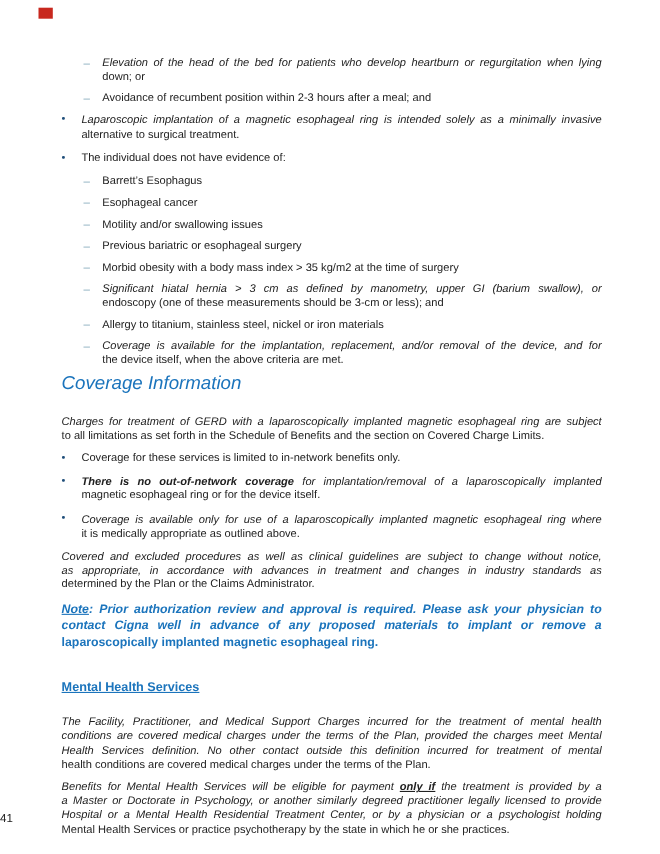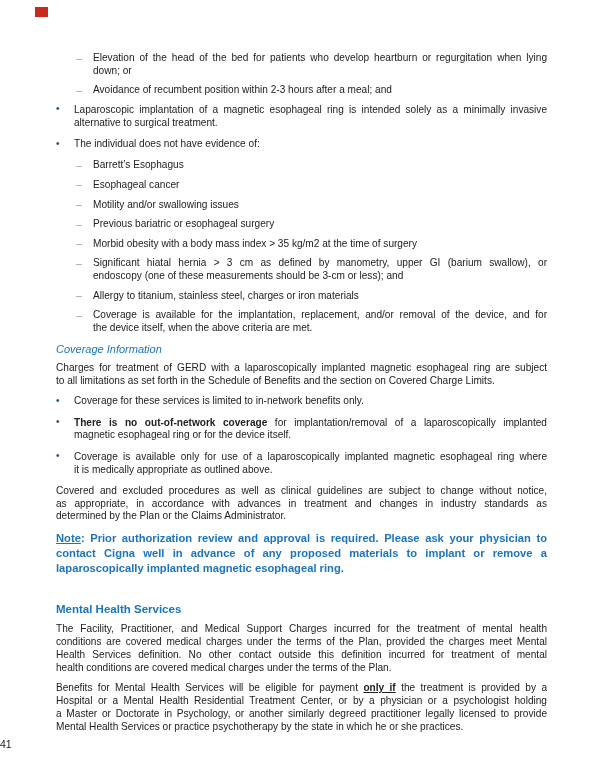--- a/index.html
+++ b/index.html
@@ -3,30 +3,30 @@
 <meta charset="utf-8">
 <style>
   html,body{margin:0;padding:0;background:#fff;}
   .page{
     position:relative;width:600px;height:776px;background:#ffffff;overflow:hidden;
     font-family:"Liberation Sans","DejaVu Sans",sans-serif;color:#212121;
   }
   .red-marker{position:absolute;left:35px;top:7px;width:13px;height:10px;}
   .content{position:absolute;left:56px;top:52px;width:491px;font-size:10.1px;line-height:12.8px;}
   .line{text-align:left;}
-  .jl{text-align:justify;text-align-last:justify;}
+  .jl{text-align:justify;text-align-last:justify;font-style:italic;}
   .paragraph{margin:0 0 8px 0;}
   .bullet-list{margin:0;}
   .bullet-item{position:relative;padding-left:18px;margin:0 0 8.5px 0;}
   .bullet-item .marker{position:absolute;left:0;top:-0.5px;color:#1f4e79;font-size:10px;}
   .sub-list{margin:0;}
   .sub-item{position:relative;padding-left:37px;margin:0 0 6.8px 0;}
   .sub-item .marker{position:absolute;left:20px;top:-0.5px;color:#7fa6b8;font-size:10.5px;}
-  .heading-italic{font-style:italic;font-size:11px;line-height:14px;margin:2px 0 6px 0;}
-  .heading-bold{font-weight:bold;font-size:11.5px;line-height:14px;margin:2px 0 7px 0;}
+  .heading-italic{font-style:italic;font-size:17px;line-height:14px;margin:2px 0 22px 0;}
+  .heading-bold{font-weight:bold;font-size:11.5px;line-height:14px;margin:2px 0 19px 0;text-decoration:underline;}
   .note{font-weight:bold;font-size:11.2px;line-height:15px;margin:2px 0 26px 0;}
   .page-number{position:absolute;left:0;top:738px;width:100%;text-align:left;
     font-size:10.5px;color:#212121;}
   b{font-weight:bold;}
 </style>
 </head>
 <body>
 
 <div class="page">
   <div class="red-marker" style="background: rgb(200, 40, 30);"></div>
@@ -74,21 +74,21 @@
           <span class="marker" style="color: rgb(127, 166, 184);">–</span>
           <div class="line">Morbid obesity with a body mass index &gt; 35 kg/m2 at the time of surgery</div>
         </div>
         <div class="sub-item">
           <span class="marker" style="color: rgb(127, 166, 184);">–</span>
           <div class="line jl">Significant hiatal hernia &gt; 3 cm as defined by manometry, upper GI (barium swallow), or</div>
           <div class="line">endoscopy (one of these measurements should be 3-cm or less); and</div>
         </div>
         <div class="sub-item">
           <span class="marker" style="color: rgb(127, 166, 184);">–</span>
-          <div class="line">Allergy to titanium, stainless steel, charges or iron materials</div>
+          <div class="line">Allergy to titanium, stainless steel, nickel or iron materials</div>
         </div>
         <div class="sub-item">
           <span class="marker" style="color: rgb(127, 166, 184);">–</span>
           <div class="line jl">Coverage is available for the implantation, replacement, and/or removal of the device, and for</div>
           <div class="line">the device itself, when the above criteria are met.</div>
         </div>
       </div>
       <div class="heading-italic" style="color: rgb(27, 116, 188);">Coverage Information</div>
       <div class="paragraph">
         <div class="line jl">Charges for treatment of GERD with a laparoscopically implanted magnetic esophageal ring are subject</div>
@@ -122,19 +122,19 @@
       </div>
       <div class="heading-bold" style="color: rgb(27, 116, 188);">Mental Health Services</div>
       <div class="paragraph">
         <div class="line jl">The Facility, Practitioner, and Medical Support Charges incurred for the treatment of mental health</div>
         <div class="line jl">conditions are covered medical charges under the terms of the Plan, provided the charges meet Mental</div>
         <div class="line jl">Health Services definition. No other contact outside this definition incurred for treatment of mental</div>
         <div class="line">health conditions are covered medical charges under the terms of the Plan.</div>
       </div>
       <div class="paragraph">
         <div class="line jl">Benefits for Mental Health Services will be eligible for payment <b><u>only if</u></b> the treatment is provided by a</div>
+        <div class="line jl">a Master or Doctorate in Psychology, or another similarly degreed practitioner legally licensed to provide</div>
         <div class="line jl">Hospital or a Mental Health Residential Treatment Center, or by a physician or a psychologist holding</div>
-        <div class="line jl">a Master or Doctorate in Psychology, or another similarly degreed practitioner legally licensed to provide</div>
         <div class="line">Mental Health Services or practice psychotherapy by the state in which he or she practices.</div>
       </div>
     </div>
   <div class="page-number">41</div>
 </div>
 
 </body></html>

